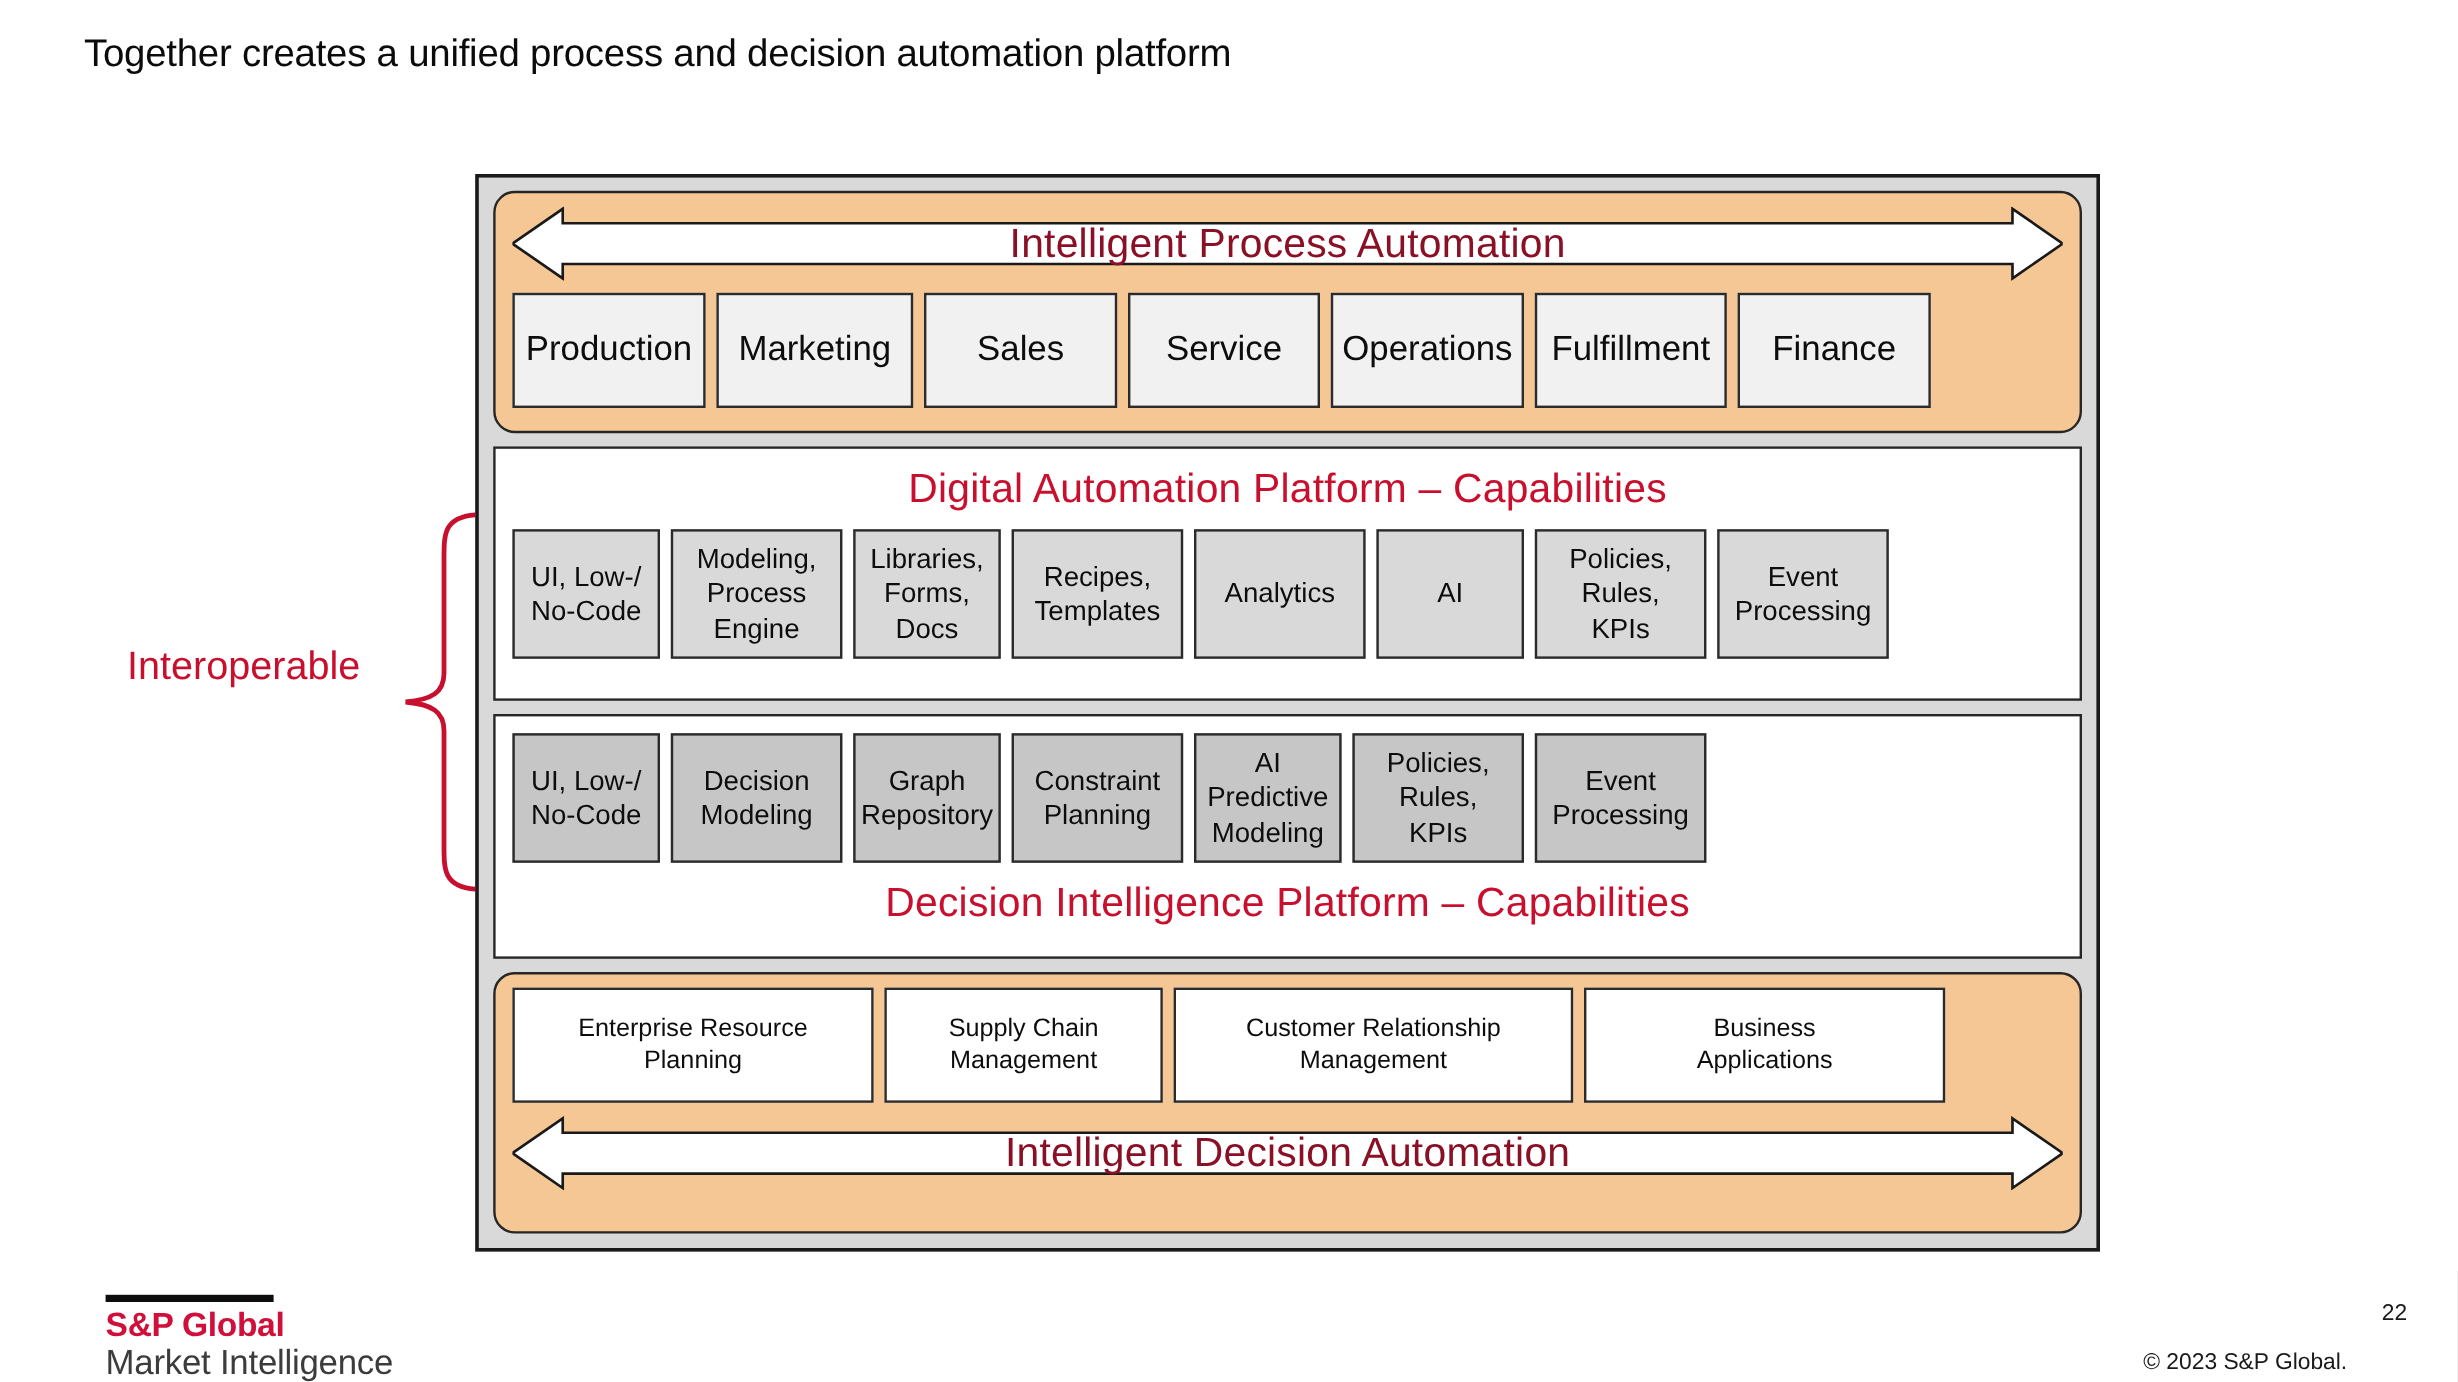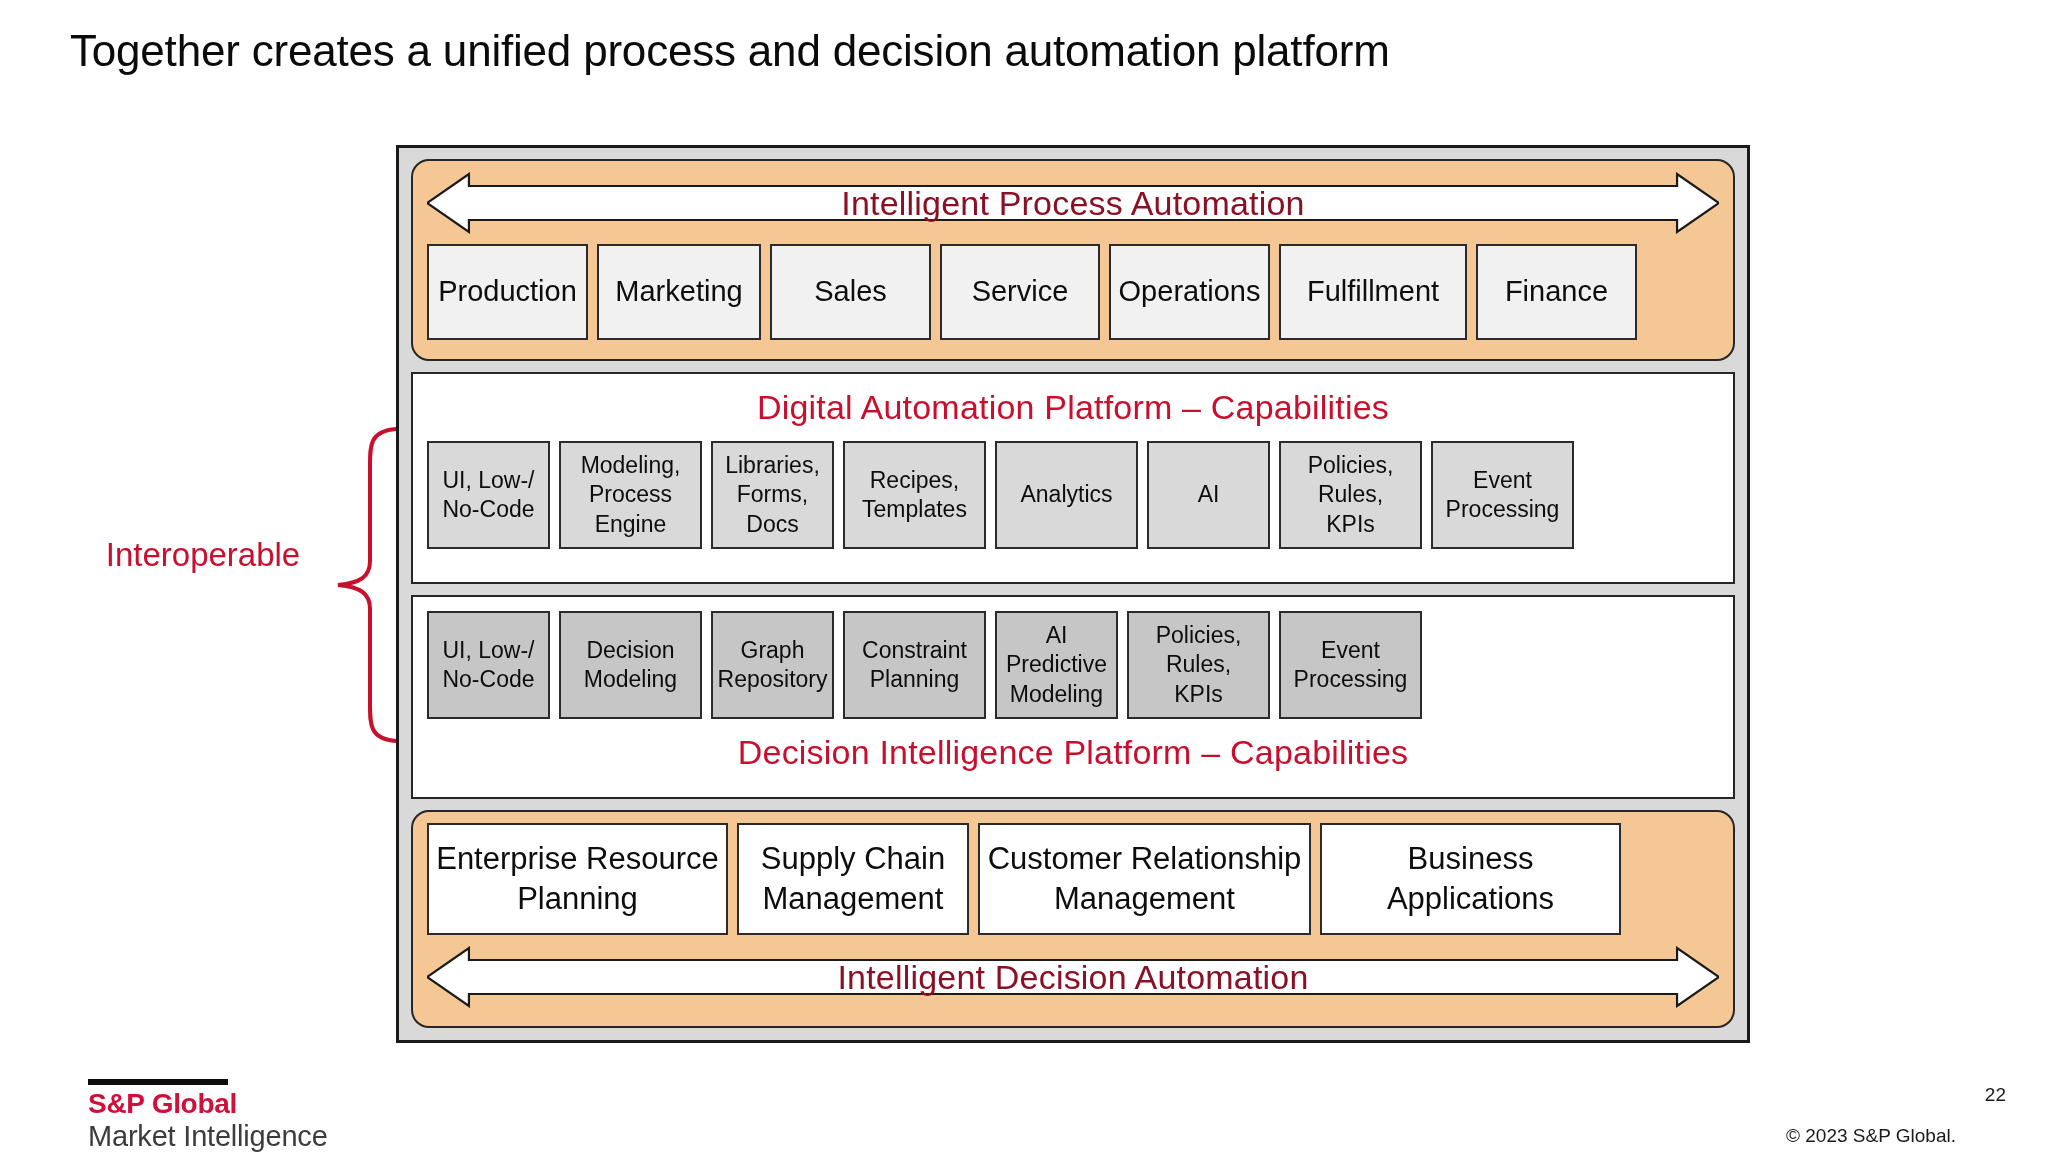--- a/index.html
+++ b/index.html
@@ -8,21 +8,21 @@
     background:#ffffff;
     font-family:"Liberation Sans", sans-serif;
     overflow:hidden;
     position:relative;
   }
 
   
   #slide-title{
     position:absolute;
     left:70px; top:26px;
-    font-size:44px;
+    font-size:32px;
     color:#0b0b0b;
     font-weight:400;
     letter-spacing:-0.2px;
     white-space:nowrap;
   }
 
   
   #brace-label{
     position:absolute;
     left:58px; top:532px;
@@ -117,22 +117,22 @@
   }
   
   .box-dip{
     background:#c6c6c6;
     height:108px;
     font-size:23px;
   }
   
   .box-app{
     background:#ffffff;
-    height:112px;
-    font-size:31px;
+    height:96px;
+    font-size:21px;
   }
 
   
   .cap-heading{
     text-align:center;
     color:#c8102e;
     font-size:34px;
     font-weight:400;
     letter-spacing:0.2px;
   }
@@ -186,21 +186,21 @@
       </svg>
       <div class="arrow-text">Intelligent Process Automation</div>
     </div>
 
     <div class="box-row">
       <div class="box box-process" style="width:161px">Production</div>
       <div class="box box-process" style="width:164px">Marketing</div>
       <div class="box box-process" style="width:161px">Sales</div>
       <div class="box box-process" style="width:160px">Service</div>
       <div class="box box-process" style="width:161px">Operations</div>
-      <div class="box box-process" style="width:188px">Fulfillment</div>
+      <div class="box box-process" style="width:160px">Fulfillment</div>
       <div class="box box-process" style="width:161px">Finance</div>
     </div>
   </div>
 
   <div id="band-dap" class="panel panel-white">
     <div id="dap-heading" class="cap-heading">Digital Automation Platform – Capabilities</div>
 
     <div class="cap-row">
       <div class="box box-dap" style="width:123px">UI, Low-/<br>No-Code</div>
       <div class="box box-dap" style="width:143px">Modeling,<br>Process<br>Engine</div>

